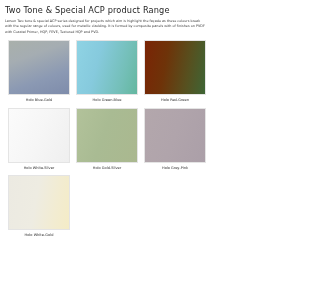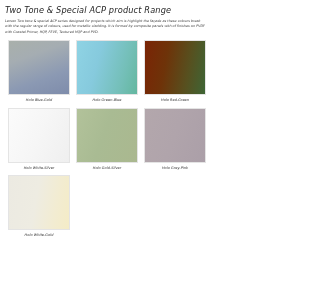--- a/index.html
+++ b/index.html
@@ -14,21 +14,20 @@
     color: #2b2b2b;
     overflow: hidden;
   }
   .page {
     position: relative;
     width: 212px;
     height: 231px;
     box-sizing: border-box;
     padding: 6px 5px 0 5px;
     background: #ffffff;
-    font-style: italic;
   }
   .page-title {
     font-size: 8.2px;
     font-weight: 400;
     letter-spacing: 0.15px;
     color: #1e1e1e;
     margin: 0 0 4px 0;
     line-height: 1.1;
     white-space: nowrap;
   }

